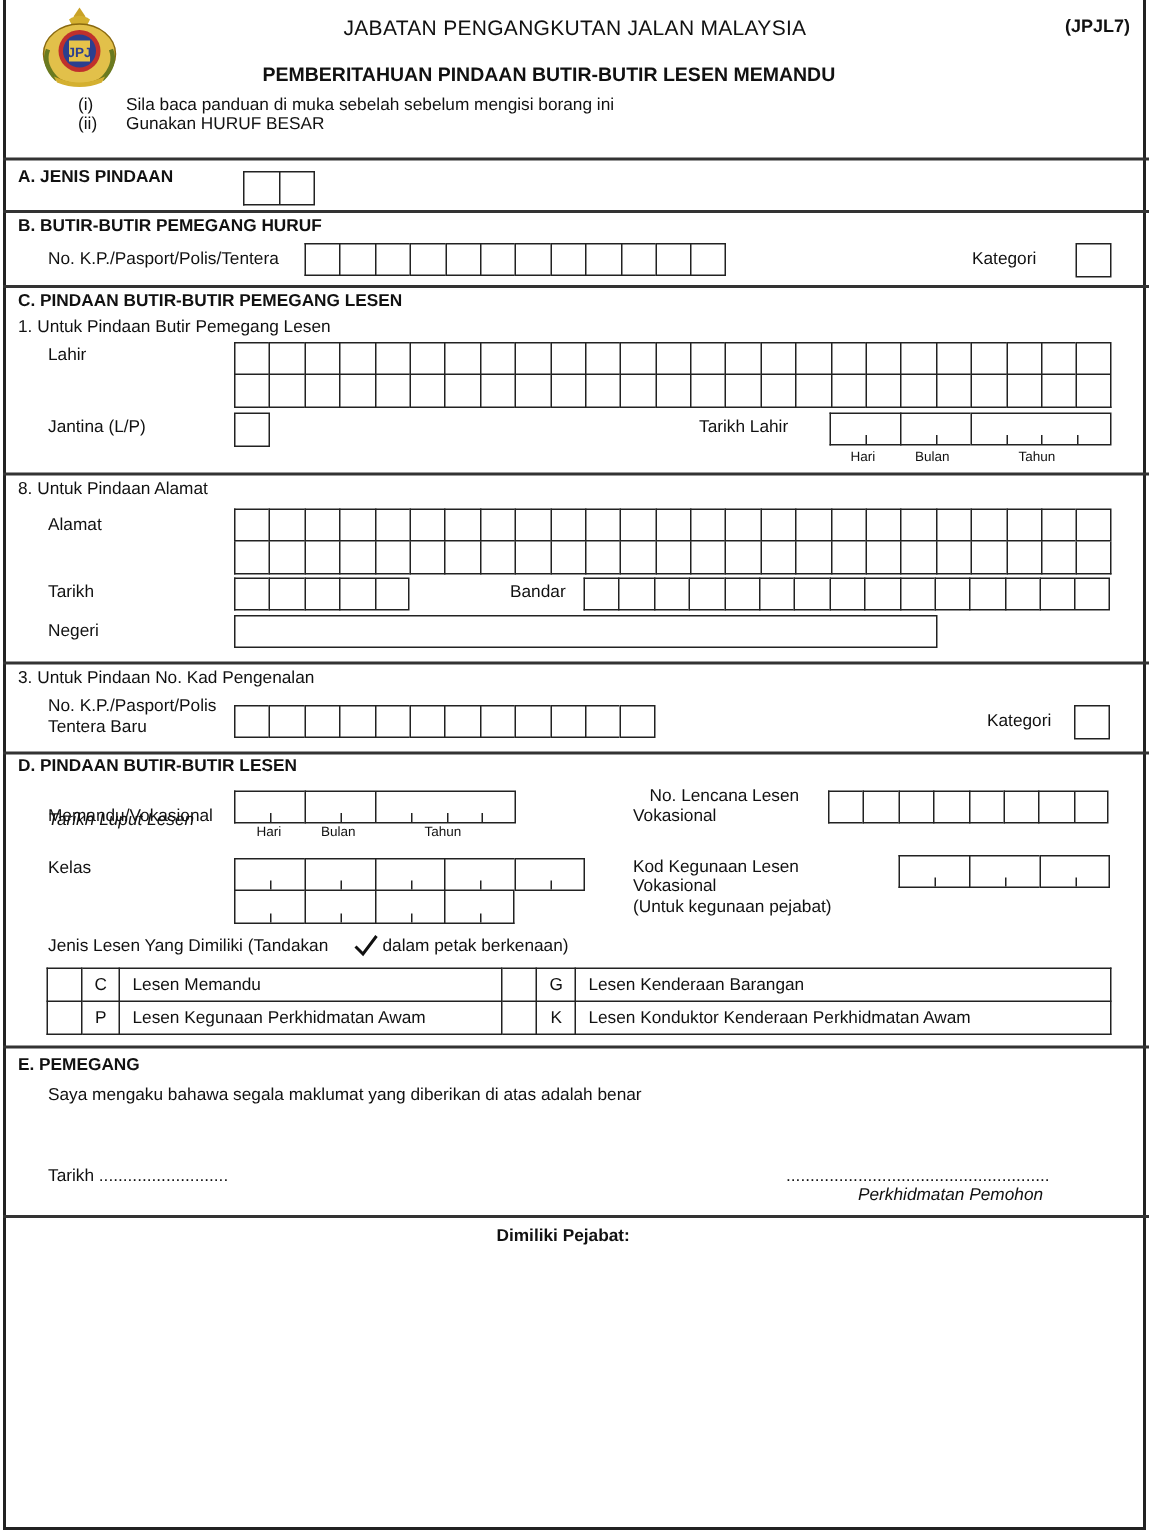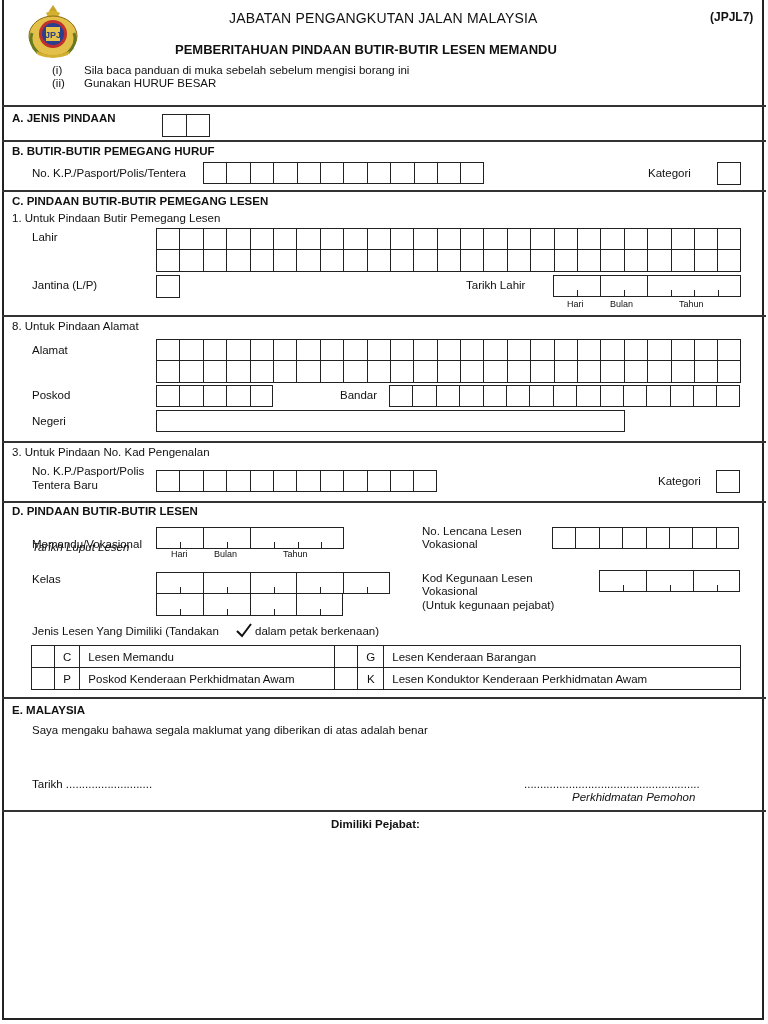--- a/index.html
+++ b/index.html
@@ -221,21 +221,21 @@
       <div class="cell" style="width: 23.4px; height: 22px;"></div>
       <div class="cell" style="width: 23.4px; height: 22px;"></div>
       <div class="cell" style="width: 23.4px; height: 22px;"></div>
       <div class="cell" style="width: 23.4px; height: 22px;"></div>
       <div class="cell" style="width: 23.4px; height: 22px;"></div>
       <div class="cell" style="width: 23.4px; height: 22px;"></div>
       <div class="cell" style="width: 23.4px; height: 22px;"></div>
       <div class="cell" style="width: 23.4px; height: 22px;"></div>
     </div>
   </div>
-<div class="lbl" style="left:32px;top:389px;">Poskod</div>
+<div class="lbl" style="left:32px;top:389px;">Tarikh</div>
 <div class="grid" id="gridPoskod" style="left:156px;top:385px;">
     <div class="cell" style="width: 23.4px; height: 22px;"></div>
     <div class="cell" style="width: 23.4px; height: 22px;"></div>
     <div class="cell" style="width: 23.4px; height: 22px;"></div>
     <div class="cell" style="width: 23.4px; height: 22px;"></div>
     <div class="cell" style="width: 23.4px; height: 22px;"></div>
   </div>
 <div class="lbl" style="left:340px;top:389px;">Bandar</div>
 <div class="grid" id="gridBandar" style="left:389px;top:385px;">
     <div class="cell" style="width: 23.4px; height: 22px;"></div>
@@ -331,21 +331,21 @@
       </div>
     <div class="seg" style="width:46px;height:22px;border-top:none;">
         <div class="tick" style="left:23px;"></div>
       </div>
     <div class="seg" style="width:47px;height:22px;border-top:none;">
         <div class="tick" style="left:23px;"></div>
       </div>
   </div>
 </div>
 
-<div class="lbl" style="left:422px;top:525px;">No. Lencana Lesen</div>
+<div class="lbl" style="left:433px;top:525px;">No. Lencana Lesen</div>
 <div class="lbl" style="left:422px;top:538px;">Vokasional</div>
 <div class="grid" id="gridLencana" style="left:552px;top:527px;">
     <div class="cell" style="width: 23.4px; height: 22px;"></div>
     <div class="cell" style="width: 23.4px; height: 22px;"></div>
     <div class="cell" style="width: 23.4px; height: 22px;"></div>
     <div class="cell" style="width: 23.4px; height: 22px;"></div>
     <div class="cell" style="width: 23.4px; height: 22px;"></div>
     <div class="cell" style="width: 23.4px; height: 22px;"></div>
     <div class="cell" style="width: 23.4px; height: 22px;"></div>
     <div class="cell" style="width: 23.4px; height: 22px;"></div>
@@ -380,31 +380,31 @@
     <td style="width:6px;"></td>
     <td style="width:4px;text-align:center;">C</td>
     <td style="width:238px;">Lesen Memandu</td>
     <td style="width:6px;"></td>
     <td style="width:4px;text-align:center;">G</td>
     <td>Lesen Kenderaan Barangan</td>
   </tr>
   <tr>
     <td></td>
     <td style="text-align:center;">P</td>
-    <td>Poskod Kenderaan Perkhidmatan Awam</td>
+    <td>Lesen Kegunaan Perkhidmatan Awam</td>
     <td></td>
     <td style="text-align:center;">K</td>
     <td>Lesen Konduktor Kenderaan Perkhidmatan Awam</td>
   </tr>
 </tbody>
   </table>
 
 <div class="hr" style="top:697px;"></div>
 
-<div class="lbl b" style="left:12px;top:704px;">E.  MALAYSIA</div>
+<div class="lbl b" style="left:12px;top:704px;">E.  PEMEGANG</div>
 <div class="lbl" style="left:32px;top:724px;">Saya mengaku bahawa segala maklumat yang diberikan di atas adalah benar</div>
 <div class="lbl" style="left:32px;top:778px;">Tarikh ...........................</div>
 <div class="lbl" style="left:524px;top:778px;">.......................................................</div>
 <div class="lbl" style="left:572px;top:791px;font-style:italic;">Perkhidmatan Pemohon</div>
 
 <div class="hr" style="top:810px;"></div>
 
 <div class="lbl b" style="left:331px;top:818px;">Dimiliki Pejabat:</div>
 <div class="abs" style="left:4px;top:835px;width:760px;height:180px;"></div>
 

